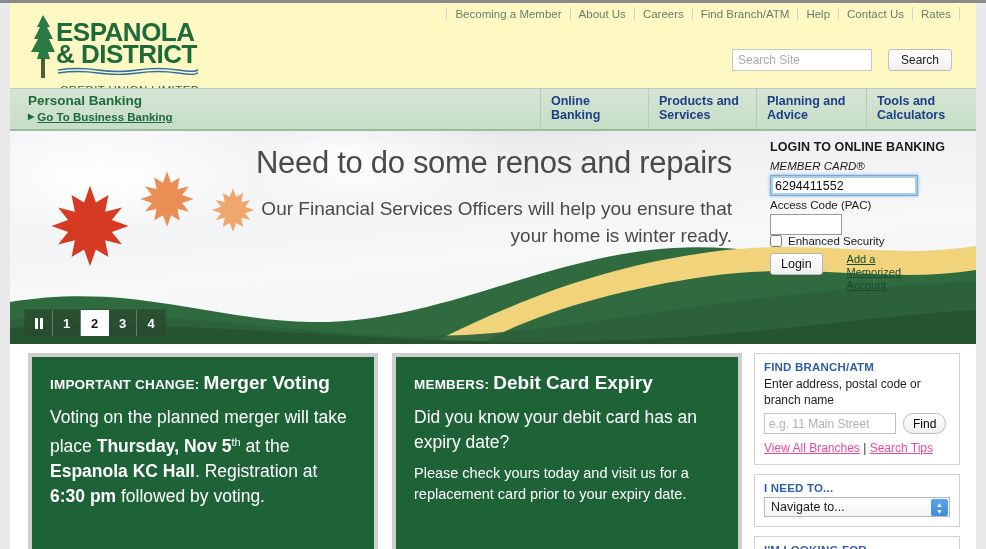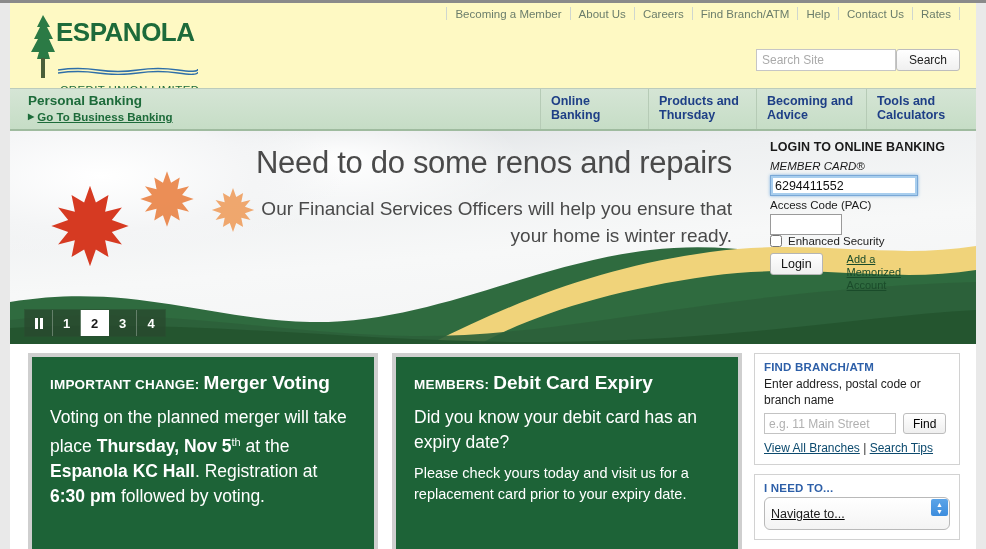--- a/index.html
+++ b/index.html
@@ -87,25 +87,25 @@
     white-space: nowrap;
   }
   .toplinks .sep {
     width: 1px;
     height: 13px;
     background: #cfd6cf;
   }
 
   .searchbox {
     position: absolute;
-    right: 16px;
+    right: 24px;
     top: 46px;
     display: flex;
     align-items: center;
-    gap: 0;
+    gap: 16px;
   }
   .searchbox input {
     width: 128px;
     height: 14px;
     padding: 3px 5px;
     border: 1px solid #c6c6c6;
     font-size: 12px;
     font-family: "Liberation Sans", sans-serif;
     color: #333;
     background: #fff;
@@ -399,44 +399,43 @@
     border: 1px solid #c3c3c3;
     font-size: 12px;
     font-family: "Liberation Sans", sans-serif;
     outline: none;
   }
   .sb-findrow input::placeholder { color: #b0b0b0; }
   .sb-findrow button {
     height: 21px;
     padding: 0 9px;
     border: 1px solid #bdbdbd;
-    border-radius: 3px;
+    border-radius: 10px;
     background: linear-gradient(#ffffff,#efefef);
     font-size: 12px;
     font-family: "Liberation Sans", sans-serif;
     cursor: pointer;
   }
   .sb-links {
     margin-top: 7px;
     font-size: 12px;
     color: #333;
   }
-  .sb-links a { color: #0c4a6e; text-decoration: underline; }
+  .sb-links a { color: #ec4899; text-decoration: underline; }
   .selwrap {
     position: relative;
     width: 100%;
-    height: 33px;
+    height: 20px;
     border: 1px solid #b9b9b9;
-    border-radius: 6px;
+    border-radius: 0;
     background: linear-gradient(#ffffff,#f4f4f4);
     box-sizing: border-box;
     display: flex;
     align-items: center;
     cursor: pointer;
-    text-decoration: underline;
   }
   .selwrap .seltext {
     font-size: 12.5px;
     color: #1a1a1a;
     padding-left: 6px;
   }
   .selwrap .arrowbox {
     position: absolute;
     right: 1px; top: 1px;
     width: 17px; height: 17px;
@@ -460,20 +459,21 @@
   <div class="frame">
 
     <div class="header">
 
       <div class="logo">
         <svg class="logo-tree" viewBox="0 0 30 64">
           <path d="M15 1 L9 13 L12 13 L6 25 L10 25 L3 38 L11 38 L9 45 L14 45 L14 64 L17 64 L17 45 L22 45 L20 38 L27 38 L21 25 L25 25 L19 13 L22 13 Z" fill="#2b7a45"></path>
           <path d="M13 44 L13 64 L17 64 L17 44 Z" fill="#4a5f3a"></path>
         </svg>
         <div class="logo-txt1">ESPANOLA</div>
+        <div class="logo-txt2">&amp; DISTRICT</div>
         <svg class="logo-wave" viewBox="0 0 140 8" preserveAspectRatio="none">
           <path d="M0 3 Q20 0 40 3 T80 3 T120 3 T140 2" stroke="#2f6fa8" stroke-width="1.6" fill="none"></path>
           <path d="M0 6 Q20 3 40 6 T80 6 T120 6 T140 5" stroke="#2f6fa8" stroke-width="1.3" fill="none"></path>
         </svg>
         <div class="logo-sub">CREDIT UNION LIMITED</div>
       </div>
 
       <div class="toplinks">
         <div class="sep"></div>
         <a>Becoming a Member</a>
@@ -506,24 +506,24 @@
           <a>Go To Business Banking</a>
         </div>
       </div>
       <div class="nav-right">
         <div class="nav-item w1">
           <div>Online Banking</div>
           <div></div>
         </div>
         <div class="nav-item w2">
           <div>Products and</div>
-          <div>Thursday</div>
+          <div>Services</div>
         </div>
         <div class="nav-item w3">
-          <div>Becoming and</div>
+          <div>Planning and</div>
           <div>Advice</div>
         </div>
         <div class="nav-item w4">
           <div>Tools and</div>
           <div>Calculators</div>
         </div>
       </div>
     </div>
 
     <div class="hero">

